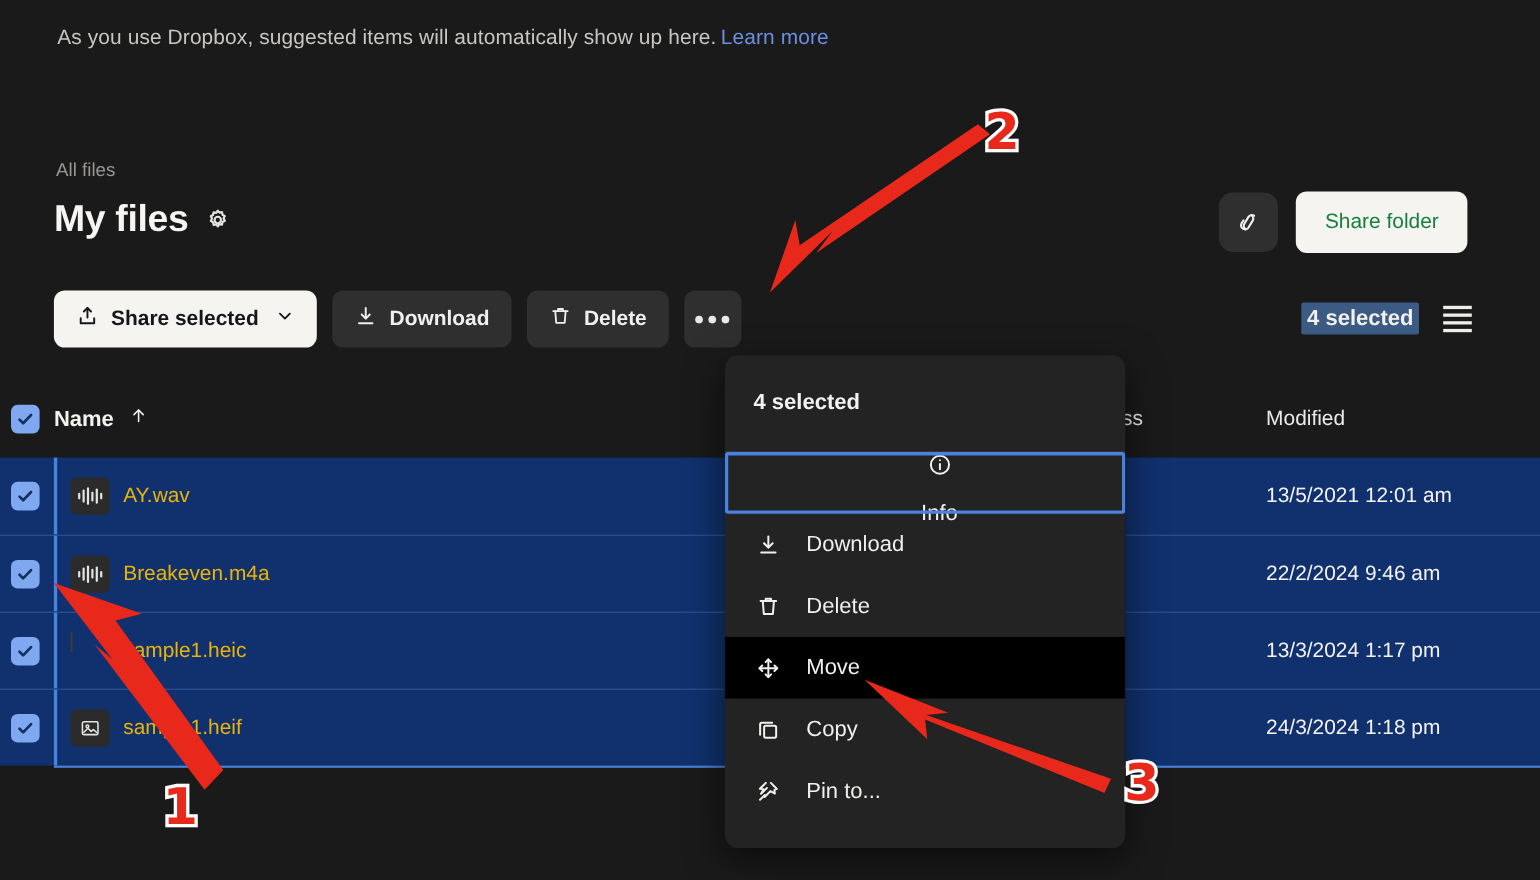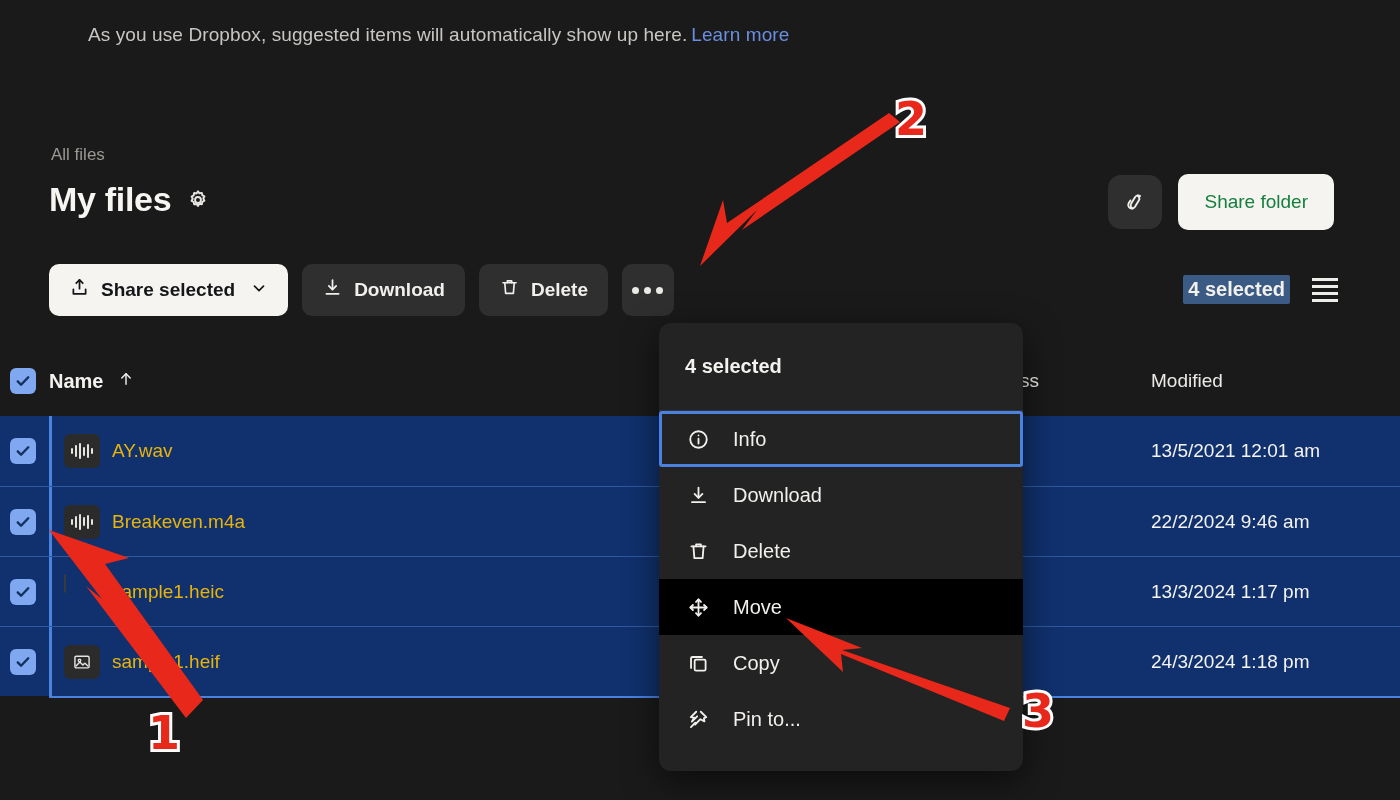--- a/index.html
+++ b/index.html
@@ -9,21 +9,20 @@
     font-family: "Liberation Sans", sans-serif;
     overflow: hidden;
   }
   #root { position: relative; width: 1400px; height: 800px; background: #1a1a1a; }
 
   
   .banner {
     position: absolute; left: 52px; top: 24px;
     font-size: 19px; color: #c9c6c2; letter-spacing: 0.1px;
     white-space: nowrap;
-    margin-left: 36px;
   }
   .banner .link { color: #6a8ee0; margin-left: 4px; cursor: pointer; }
 
   
   .breadcrumb {
     position: absolute; left: 51px; top: 145px;
     font-size: 17px; color: #9b9894;
   }
   .title-row {
     position: absolute; left: 49px; top: 180px;
@@ -123,21 +122,21 @@
   .menu-header {
     height: 88px; display: flex; align-items: center; padding-left: 26px;
     font-size: 20px; font-weight: 700; color: #f4f2ef;
     border-bottom: 1px solid #333;
   }
   .mi {
     height: 56px; display: flex; align-items: center; gap: 22px; padding-left: 26px;
     font-size: 20px; color: #f2f0ed; cursor: pointer; position: relative;
   }
   .mi.hover { background: #000000; }
-  .mi.focus { outline: 3px solid #4a82e0; outline-offset: -3px; border-radius: 3px; }
+  .mi.focus { outline: 3px solid #4a82e0; outline-offset: -3px; border-radius: 3px; flex-direction: column; }
   .mi .mi-ico { width: 26px; display: flex; align-items: center; justify-content: center; }
 
   
   .anno-num {
     position: absolute; font-family: "DejaVu Sans", sans-serif;
     font-size: 46px; font-weight: 700; color: #e8281b;
     -webkit-text-stroke: 6px #ffffff; paint-order: stroke fill;
     line-height: 1;
   }
   .arrow-svg { position: absolute; left: 0; top: 0; width: 1400px; height: 800px; pointer-events: none; }

